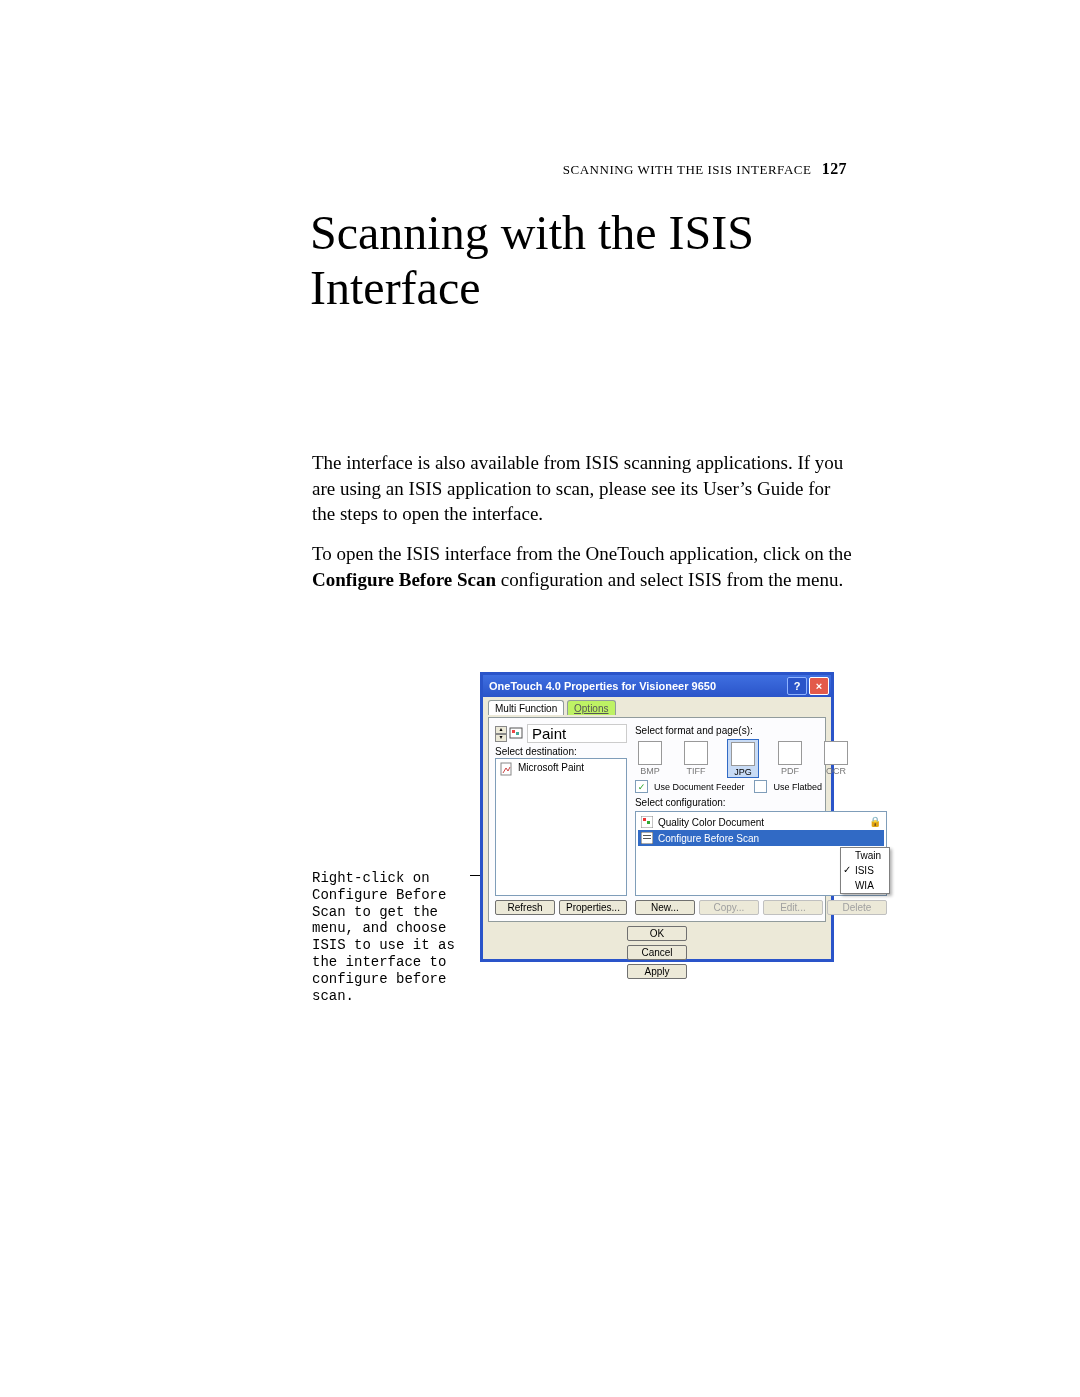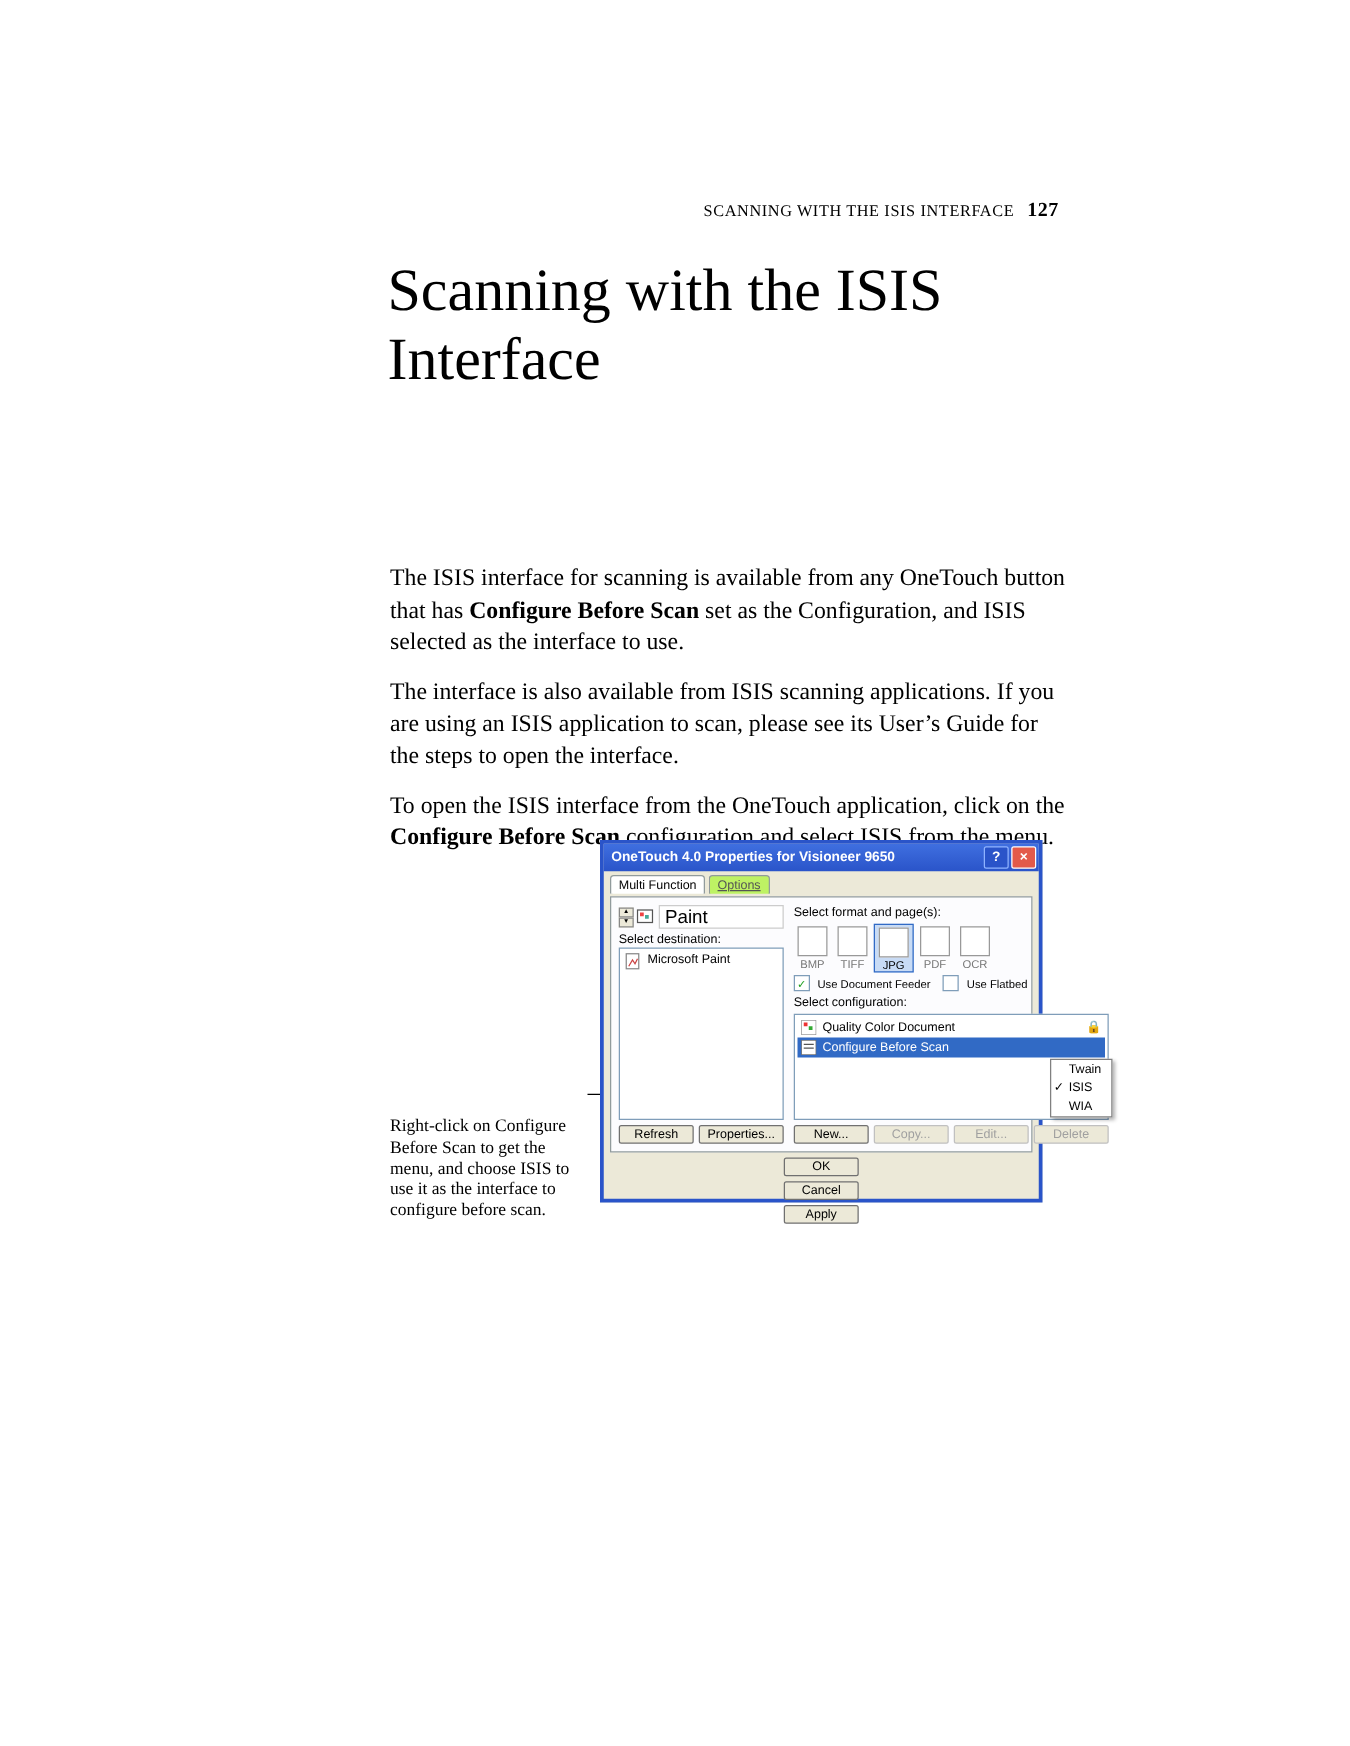--- a/index.html
+++ b/index.html
@@ -43,25 +43,26 @@
     left: 312px;
     width: 540px;
     font-size: 19px;
     line-height: 1.35;
   }
   .body-text p { margin: 0 0 14px 0; }
   .body-text b { font-weight: bold; }
   
   .callout-note {
     position: absolute;
-    top: 894px;
+    top: 870px;
     left: 312px;
     width: 160px;
     font-size: 14px;
     line-height: 1.2;
+    font-family: Liberation Mono, monospace;
   }
   .callout-line {
     position: absolute;
     top: 875px;
     left: 470px;
     width: 63px;
     height: 0;
     border-top: 1px solid #000;
   }
   
@@ -150,21 +151,21 @@
   .dest-list {
     flex:1;
     border:1px solid #7f9db9;
     background:#fff;
     padding: 2px;
     overflow:hidden;
   }
   .dest-item { display:flex; align-items:flex-start; gap:4px; padding:1px 2px; }
   .mini-icon{ width:14px; height:14px; display:inline-flex; align-items:center; justify-content:center;}
   .format-row {
-    display:flex; gap:2px; margin-top:2px;
+    display:flex; gap:16px; margin-top:2px;
   }
   .format-item {
     width: 30px;
     text-align:center;
     font-size: 9px;
     color:#777;
     padding-top: 2px;
   }
   .format-item.selected {
     border:1px solid #316ac5;
@@ -231,23 +232,20 @@
 
   <div class="running-header">
     <span style="text-transform:uppercase; font-variant:normal; font-size:13px; letter-spacing:0.5px;">Scanning with the ISIS Interface</span>
     <span class="page-num">127</span>
   </div>
 
   <div class="chapter-title">Scanning with the ISIS
 Interface</div>
 
   <div class="body-text">
-    <p>
-      <span>The ISIS interface for scanning is available from any OneTouch button that has </span><b>Configure Before Scan</b><span> set as the Configuration, and ISIS selected as the interface to use.</span>
-    </p>
     <p>The interface is also available from ISIS scanning applications. If you are using an ISIS application to scan, please see its User’s Guide for the steps to open the interface.</p>
     <p>
       <span>To open the ISIS interface from the OneTouch application, click on the </span><b>Configure Before Scan</b><span> configuration and select ISIS from the menu.</span>
     </p>
   </div>
 
   <div class="callout-note">Right-click on Configure Before Scan to get the menu, and choose ISIS to use it as the interface to configure before scan.</div>
   <div class="callout-line"></div>
 
   <div class="dialog">

